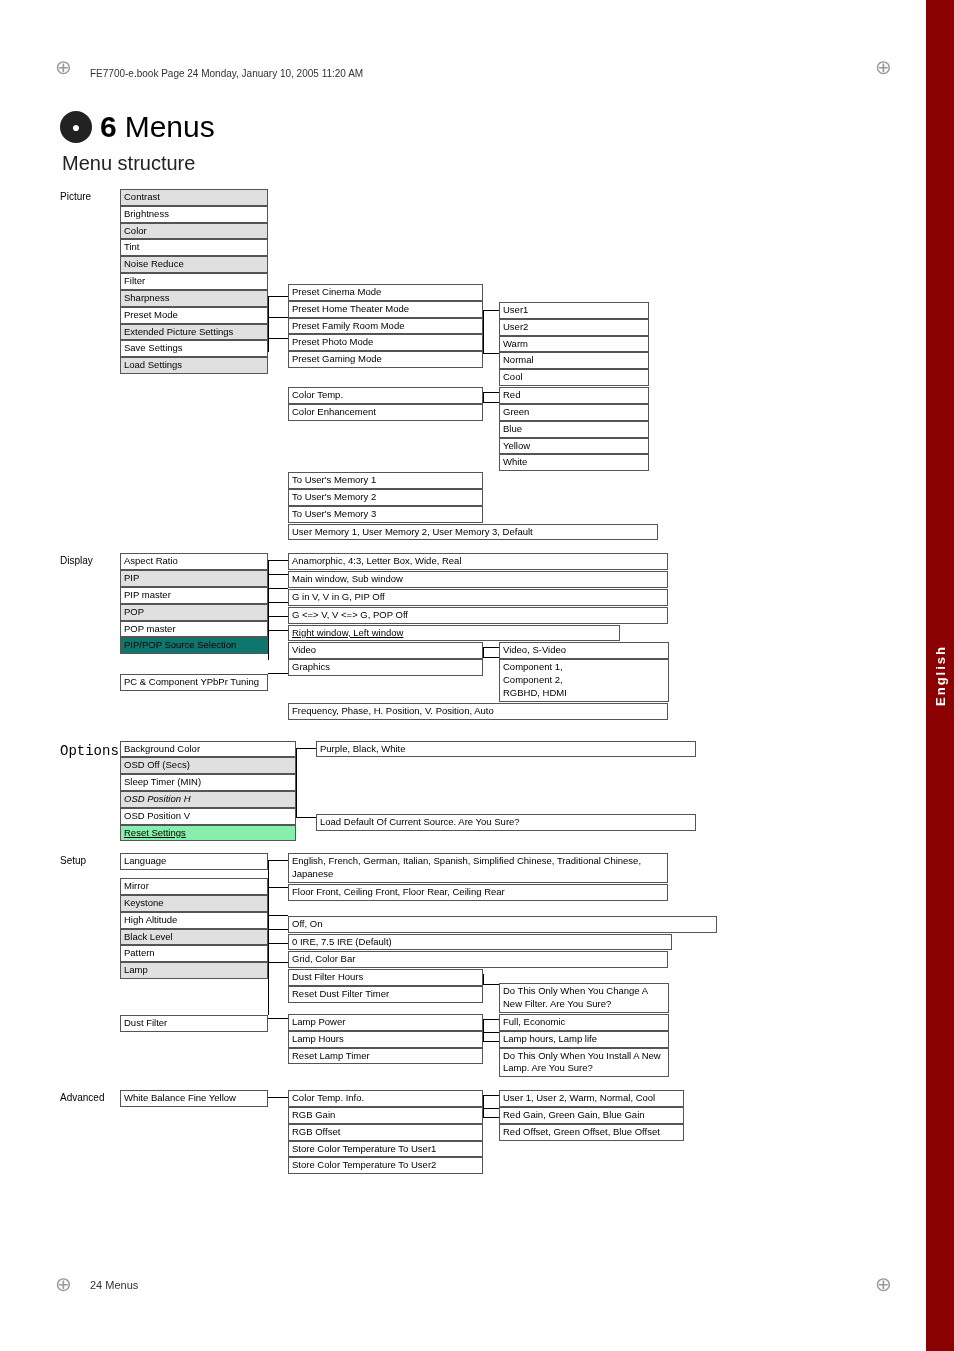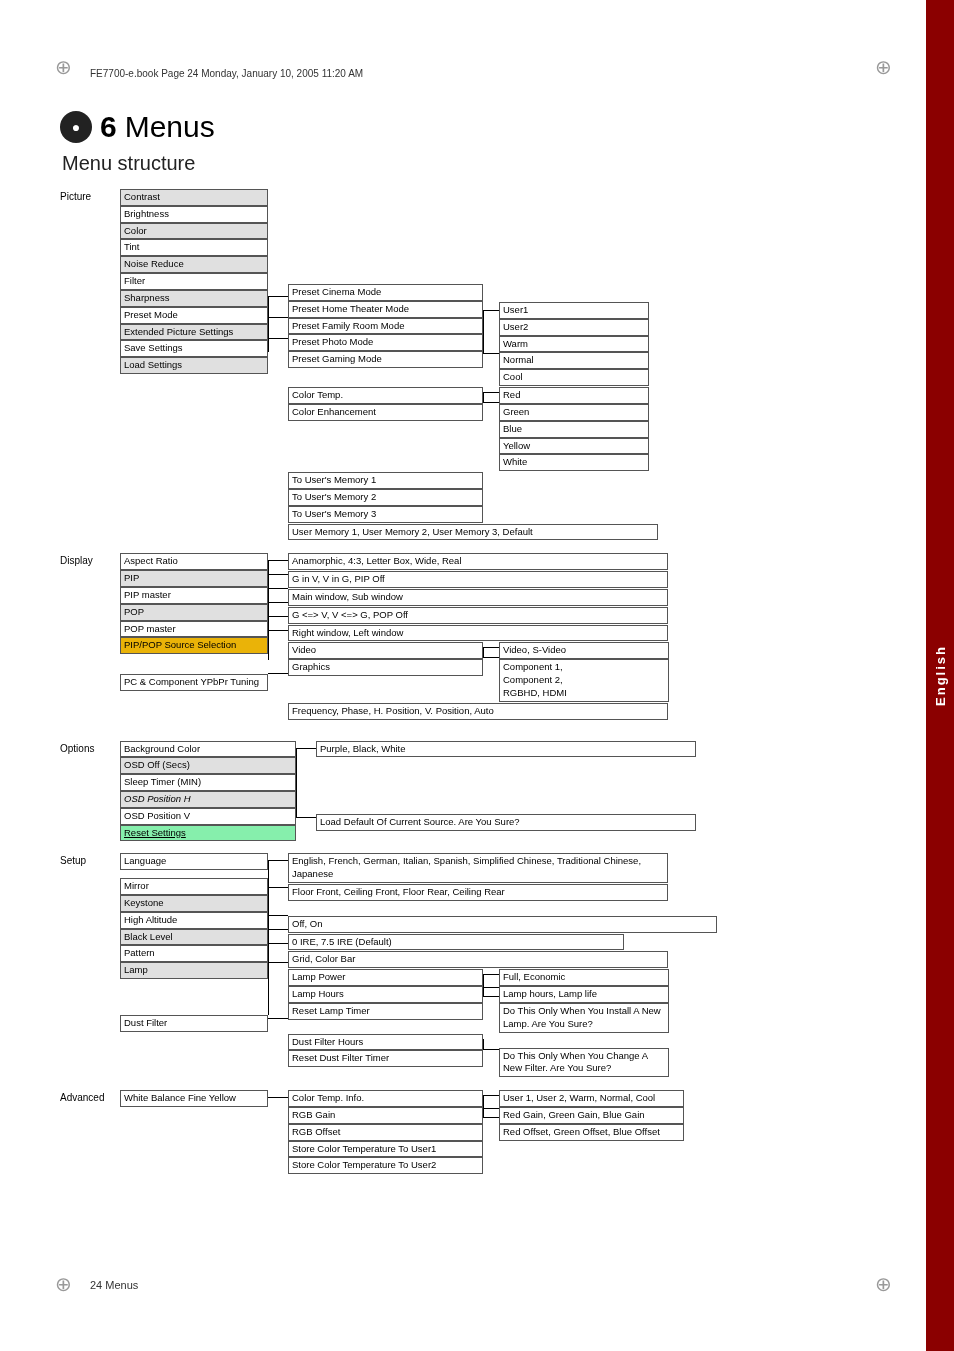--- a/index.html
+++ b/index.html
@@ -251,42 +251,42 @@
 
     <div style="display:flex; align-items:flex-start; margin-bottom:2px;">
       <div style="width:60px; padding-top:2px; font-size:10px;">Display</div>
 
       <div style="width:148px;">
         <div class="cell">Aspect Ratio</div>
         <div class="cell" style="background:#e0e0e0;">PIP</div>
         <div class="cell">PIP master</div>
         <div class="cell" style="background:#e0e0e0;">POP</div>
         <div class="cell">POP master</div>
-        <div class="cell" style="background:#eab308;">PIP/POP Source Selection</div>
+        <div class="cell" style="background:#0f766e;">PIP/POP Source Selection</div>
         <div style="height:20px;"></div>
         <div class="cell">PC &amp; Component YPbPr Tuning</div>
       </div>
 
       <div style="width:20px; position:relative; align-self:stretch;">
         <div style="position:absolute; top:7px; left:0; width:20px; height:1px; background:#000;"></div>
         <div style="position:absolute; top:21px; left:0; width:20px; height:1px; background:#000;"></div>
         <div style="position:absolute; top:35px; left:0; width:20px; height:1px; background:#000;"></div>
         <div style="position:absolute; top:49px; left:0; width:20px; height:1px; background:#000;"></div>
         <div style="position:absolute; top:63px; left:0; width:20px; height:1px; background:#000;"></div>
         <div style="position:absolute; top:77px; left:0; width:20px; height:1px; background:#000;"></div>
         <div style="position:absolute; top:7px; left:0; width:1px; height:100px; background:#000;"></div>
         <div style="position:absolute; top:120px; left:0; width:20px; height:1px; background:#000;"></div>
       </div>
 
       <div style="flex:1;">
         <div class="cell-wide" style="width:380px; margin-bottom:1px;">Anamorphic, 4:3, Letter Box, Wide, Real</div>
+        <div class="cell-wide" style="width:380px; margin-bottom:1px;">Main window, Sub window</div>
         <div class="cell-wide" style="width:380px; margin-bottom:1px;">G in V, V in G, PIP Off</div>
-        <div class="cell-wide" style="width:380px; margin-bottom:1px;">Main window, Sub window</div>
         <div class="cell-wide" style="width:380px; margin-bottom:1px;">G &lt;=&gt; V, V &lt;=&gt; G, POP Off</div>
-        <div class="cell-wide" style="width:380px; margin-bottom:1px;">Right window, Left window</div>
+        <div class="cell-wide" style="width:332px; margin-bottom:1px;text-decoration:underline;">Right window, Left window</div>
 
         <div style="display:flex; margin-bottom:1px;">
           <div style="width:195px;">
             <div class="cell">Video</div>
             <div class="cell">Graphics</div>
           </div>
           <div style="width:16px; position:relative;">
             <div style="position:absolute; top:5px; left:0; width:16px; height:1px; background:#000;"></div>
             <div style="position:absolute; top:5px; left:0; width:1px; height:10px; background:#000;"></div>
             <div style="position:absolute; top:15px; left:0; width:16px; height:1px; background:#000;"></div>
@@ -297,21 +297,21 @@
           </div>
         </div>
 
         <div class="cell-wide" style="width:380px; margin-bottom:9px;">Frequency, Phase, H. Position, V. Position, Auto</div>
       </div>
     </div>
 
     <div class="spacer"></div>
 
     <div style="display:flex; align-items:flex-start; margin-bottom:2px;">
-      <div style="width:60px; padding-top:2px; font-size:10px;">Options</div>
+      <div style="width:60px; padding-top:2px; font-size:14px;font-family:Liberation Mono, monospace;">Options</div>
 
       <div style="width:176px;">
         <div class="cell">Background Color</div>
         <div class="cell" style="background:#e0e0e0;">OSD Off (Secs)</div>
         <div class="cell">Sleep Timer (MIN)</div>
         <div class="cell" style="background:#e0e0e0;font-style:italic;">OSD Position H</div>
         <div class="cell">OSD Position V</div>
         <div class="cell" style="background:#86efac;text-decoration:underline;">Reset Settings</div>
       </div>
 
@@ -355,53 +355,53 @@
         <div style="position:absolute; top:109px; left:0; width:20px; height:1px; background:#000;"></div>
         <div style="position:absolute; top:7px; left:0; width:1px; height:155px; background:#000;"></div>
         <div style="position:absolute; top:165px; left:0; width:20px; height:1px; background:#000;"></div>
       </div>
 
       <div style="flex:1;">
         <div class="cell-wide" style="width:380px; margin-bottom:1px;">English, French, German, Italian, Spanish, Simplified Chinese, Traditional Chinese, Japanese</div>
         <div class="cell-wide" style="width:380px; margin-bottom:1px;">Floor Front, Ceiling Front, Floor Rear, Ceiling Rear</div>
         <div style="height:14px;"></div>
         <div class="cell-wide" style="width:429px; margin-bottom:1px;">Off, On</div>
-        <div class="cell-wide" style="width:336px; margin-bottom:1px;">0 IRE, 7.5 IRE (Default)</div>
+        <div class="cell-wide" style="width:384px; margin-bottom:1px;">0 IRE, 7.5 IRE (Default)</div>
         <div class="cell-wide" style="width:380px; margin-bottom:1px;">Grid, Color Bar</div>
+
+        <div style="display:flex; margin-bottom:1px;">
+          <div style="width:195px;">
+            <div class="cell">Dust Filter Hours</div>
+            <div class="cell">Reset Dust Filter Timer</div>
+          </div>
+          <div style="width:16px; position:relative;">
+            <div style="position:absolute; top:5px; left:0; width:1px; height:10px; background:#000;"></div>
+            <div style="position:absolute; top:15px; left:0; width:16px; height:1px; background:#000;"></div>
+          </div>
+          <div style="width:170px; margin-top:14px;">
+            <div class="cell">Do This Only When You Change A New Filter. Are You Sure?</div>
+          </div>
+        </div>
 
         <div style="display:flex; margin-bottom:1px;">
           <div style="width:195px;">
             <div class="cell">Lamp Power</div>
             <div class="cell">Lamp Hours</div>
             <div class="cell">Reset Lamp Timer</div>
           </div>
           <div style="width:16px; position:relative;">
             <div style="position:absolute; top:5px; left:0; width:16px; height:1px; background:#000;"></div>
             <div style="position:absolute; top:5px; left:0; width:1px; height:22px; background:#000;"></div>
             <div style="position:absolute; top:18px; left:0; width:16px; height:1px; background:#000;"></div>
             <div style="position:absolute; top:27px; left:0; width:16px; height:1px; background:#000;"></div>
           </div>
           <div style="width:170px;">
             <div class="cell">Full, Economic</div>
             <div class="cell">Lamp hours, Lamp life</div>
             <div class="cell">Do This Only When You Install A New Lamp. Are You Sure?</div>
-          </div>
-        </div>
-
-        <div style="display:flex; margin-bottom:1px;">
-          <div style="width:195px;">
-            <div class="cell">Dust Filter Hours</div>
-            <div class="cell">Reset Dust Filter Timer</div>
-          </div>
-          <div style="width:16px; position:relative;">
-            <div style="position:absolute; top:5px; left:0; width:1px; height:10px; background:#000;"></div>
-            <div style="position:absolute; top:15px; left:0; width:16px; height:1px; background:#000;"></div>
-          </div>
-          <div style="width:170px; margin-top:14px;">
-            <div class="cell">Do This Only When You Change A New Filter. Are You Sure?</div>
           </div>
         </div>
 
       </div>
     </div>
 
     <div class="spacer"></div>
 
     <div style="display:flex; align-items:flex-start; margin-bottom:2px;">
       <div style="width:60px; padding-top:2px; font-size:10px;">Advanced</div>

